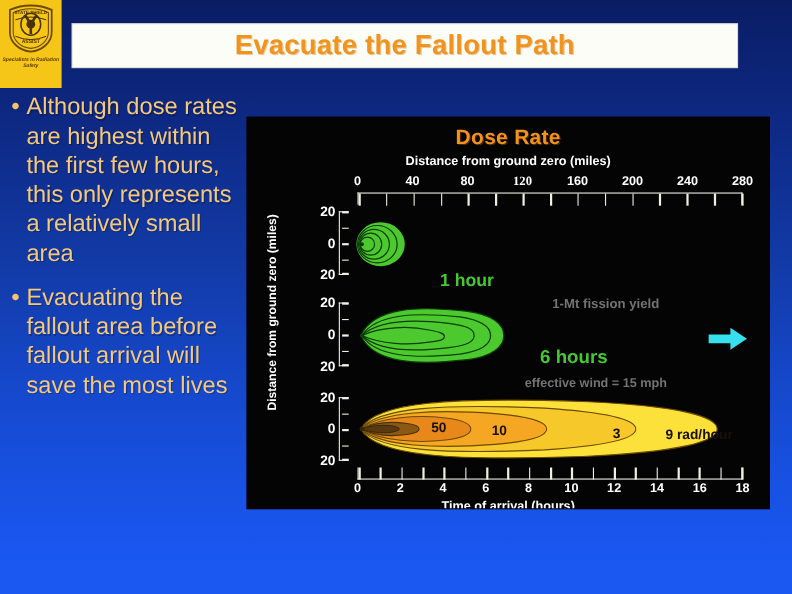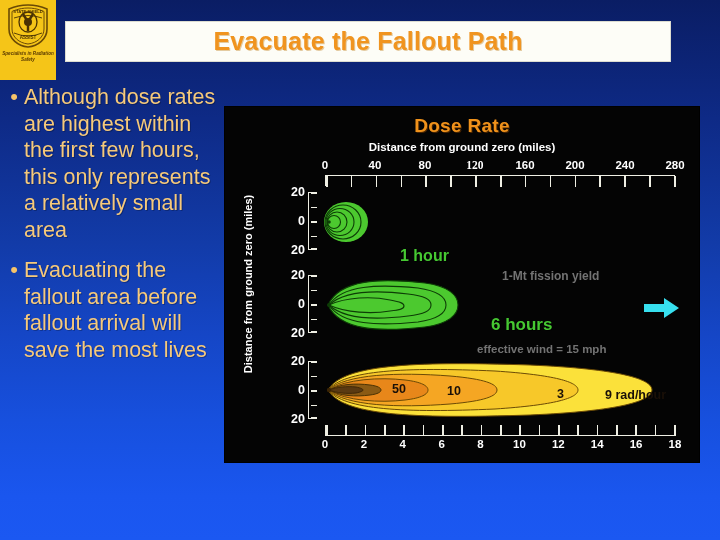--- a/index.html
+++ b/index.html
@@ -249,13 +249,14 @@
       <span style="left: 22.2222%;">4</span>
       <span style="left: 33.3333%;">6</span>
       <span style="left: 44.4444%;">8</span>
       <span style="left: 55.5556%;">10</span>
       <span style="left: 66.6667%;">12</span>
       <span style="left: 77.7778%;">14</span>
       <span style="left: 88.8889%;">16</span>
       <span style="left: 100%;">18</span>
     </div>
 
+  <div id="bottom-axis-label" style="position:absolute;left:0;right:0;top:348px;text-align:center;color:#fff;font-size:11.5px;font-weight:bold;">Time of arrival (hours)</div>
 </div>
 
 </body></html>

